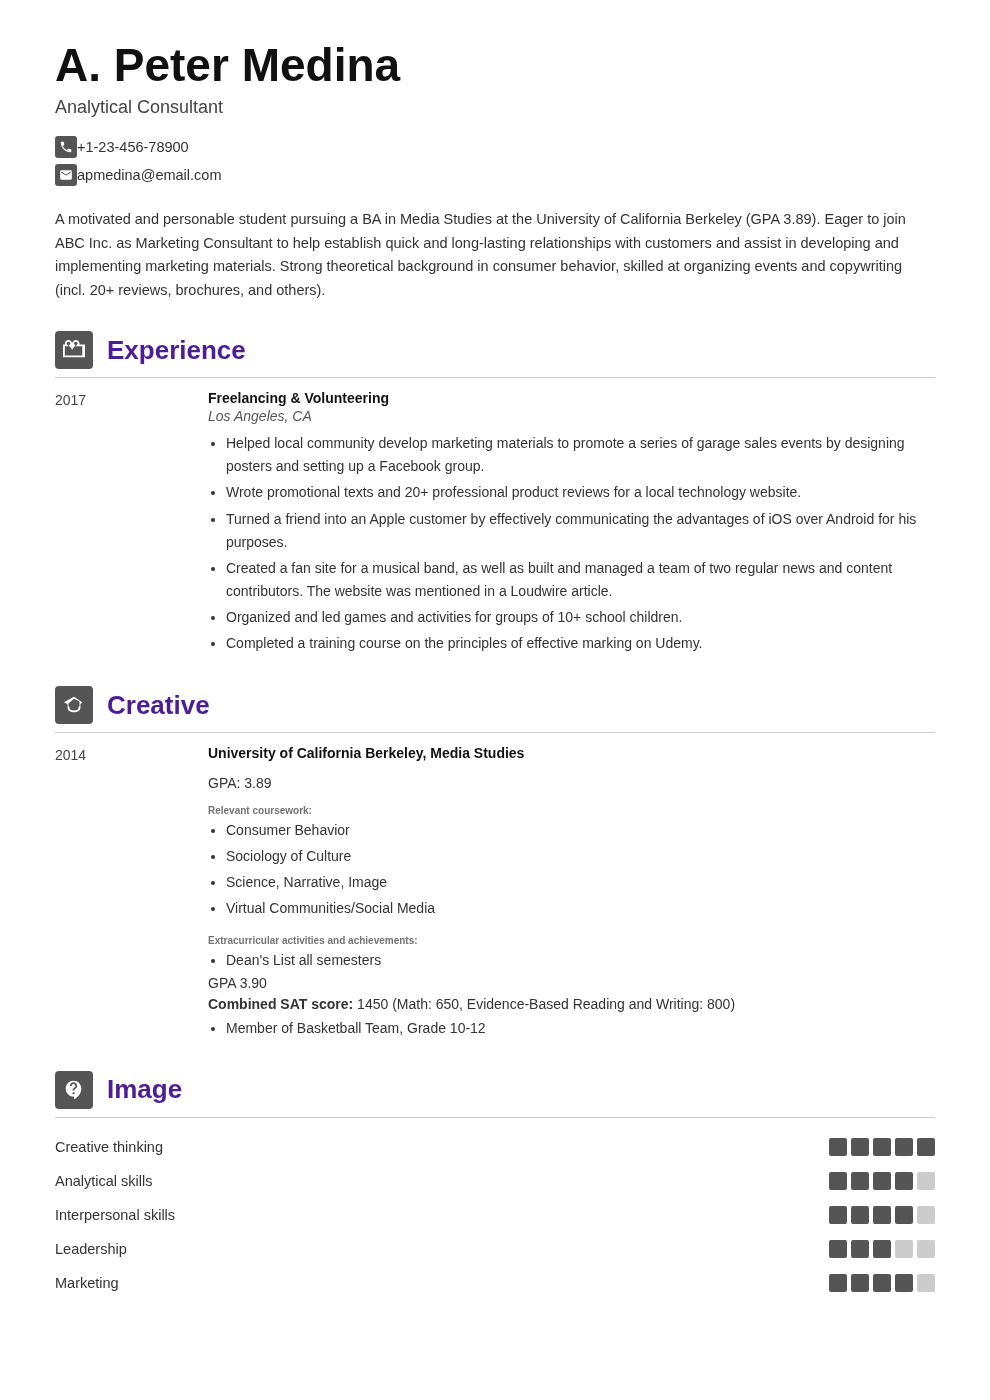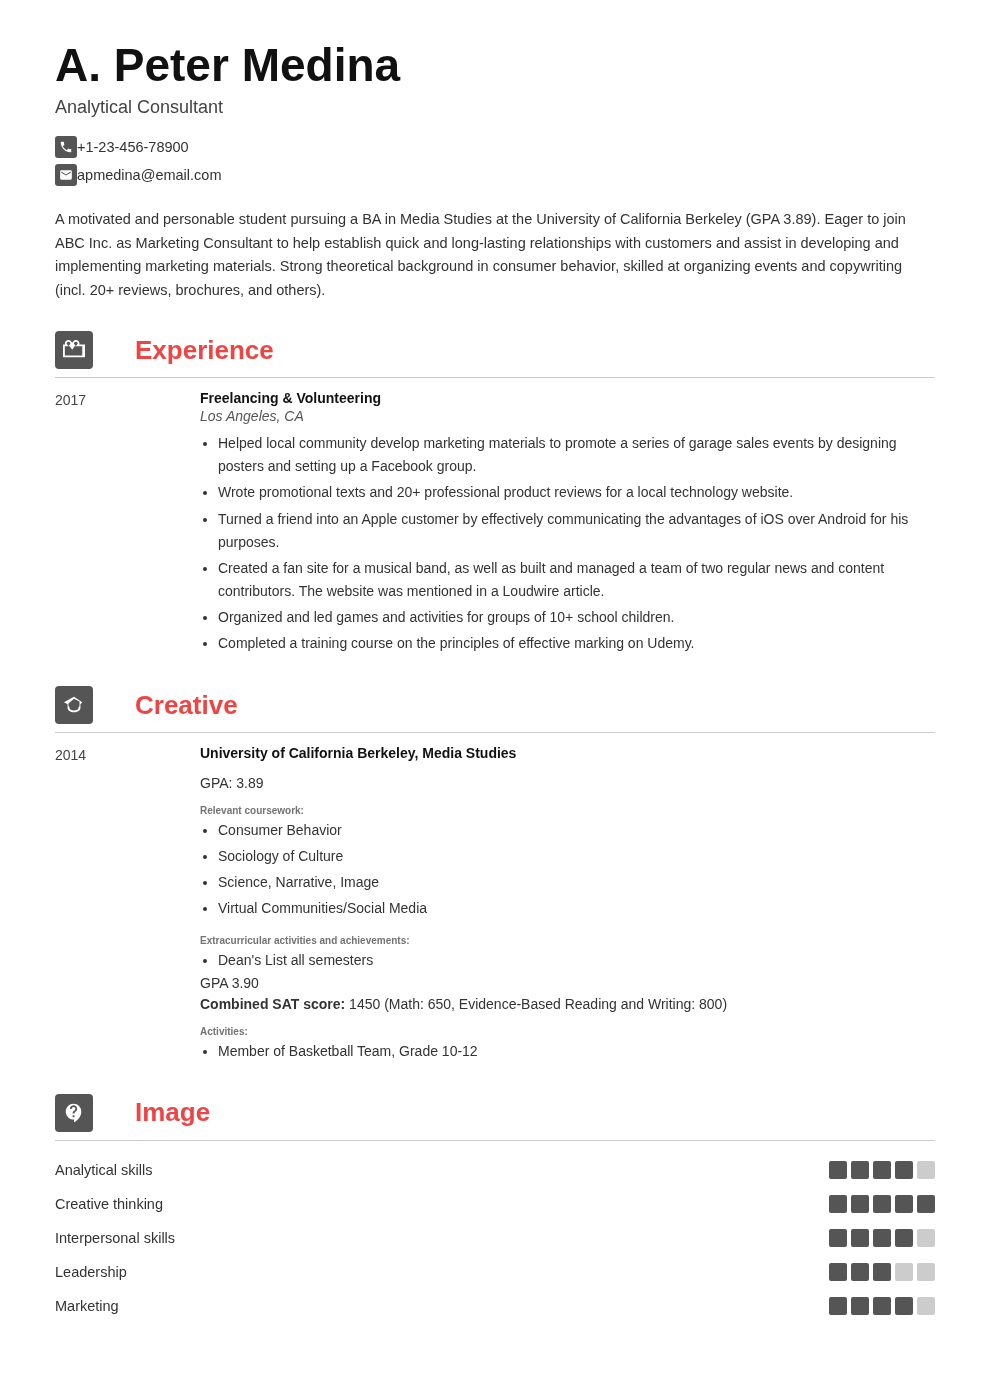--- a/index.html
+++ b/index.html
@@ -64,26 +64,25 @@
       border-radius: 4px;
       display: flex;
       align-items: center;
       justify-content: center;
       flex-shrink: 0;
     }
     .section-icon svg { width: 22px; height: 22px; fill: #fff; }
     .section-title {
       font-size: 26px;
       font-weight: 700;
-      color: #ef4444;
-      margin-left: 28px;
+      color: #4c1d95;
     }
     .entry-row {
       display: flex;
-      gap: 0;
+      gap: 8px;
       margin-bottom: 22px;
     }
     .entry-year {
       width: 145px;
       min-width: 145px;
       font-size: 14px;
       color: #444;
       padding-top: 2px;
       font-weight: normal;
     }
@@ -235,61 +234,60 @@
             <li>Sociology of Culture</li>
             <li>Science, Narrative, Image</li>
             <li>Virtual Communities/Social Media</li>
           </ul>
           <div class="edu-label">Extracurricular activities and achievements:</div>
           <ul class="bullet-list">
             <li>Dean's List all semesters</li>
           </ul>
           <div class="edu-meta">GPA 3.90</div>
           <div class="edu-meta"><strong>Combined SAT score: </strong>1450 (Math: 650, Evidence-Based Reading and Writing: 800)</div>
-          <div class="edu-label">Activities:</div>
           <ul class="bullet-list">
             <li>Member of Basketball Team, Grade 10-12</li>
           </ul>
         </div>
       </div>
     </div>
 </div>
 
 <div class="section-gap skills-section">
   <div class="section-header">
     <div class="section-icon">
       <svg viewBox="0 0 24 24" xmlns="http://www.w3.org/2000/svg">
         <path d="M11.5 2C6.81 2 3 5.81 3 10.5S6.81 19 11.5 19h.5v3c4.86-2.34 8-7 8-11.5C20 5.81 16.19 2 11.5 2zm1 14.5h-2v-2h2v2zm0-4h-2c0-3.25 3-3 3-5 0-1.1-.9-2-2-2s-2 .9-2 2h-2c0-2.21 1.79-4 4-4s4 1.79 4 4c0 2.5-3 2.75-3 5z"></path>
       </svg>
     </div>
     <span class="section-title">Image</span>
   </div>
 
   <div id="skills-entries" style="padding-left: 0;">
       <div class="skill-row">
+        <span>Creative thinking</span>
+        <div class="skill-dots">
+          <div class="dot dot-filled"></div>
+          <div class="dot dot-filled"></div>
+          <div class="dot dot-filled"></div>
+          <div class="dot dot-filled"></div>
+          <div class="dot dot-filled"></div>
+        </div>
+      </div>
+      <div class="skill-row">
         <span>Analytical skills</span>
         <div class="skill-dots">
           <div class="dot dot-filled"></div>
           <div class="dot dot-filled"></div>
           <div class="dot dot-filled"></div>
           <div class="dot dot-filled"></div>
           <div class="dot dot-empty"></div>
         </div>
       </div>
       <div class="skill-row">
-        <span>Creative thinking</span>
-        <div class="skill-dots">
-          <div class="dot dot-filled"></div>
-          <div class="dot dot-filled"></div>
-          <div class="dot dot-filled"></div>
-          <div class="dot dot-filled"></div>
-          <div class="dot dot-filled"></div>
-        </div>
-      </div>
-      <div class="skill-row">
         <span>Interpersonal skills</span>
         <div class="skill-dots">
           <div class="dot dot-filled"></div>
           <div class="dot dot-filled"></div>
           <div class="dot dot-filled"></div>
           <div class="dot dot-filled"></div>
           <div class="dot dot-empty"></div>
         </div>
       </div>
       <div class="skill-row">

